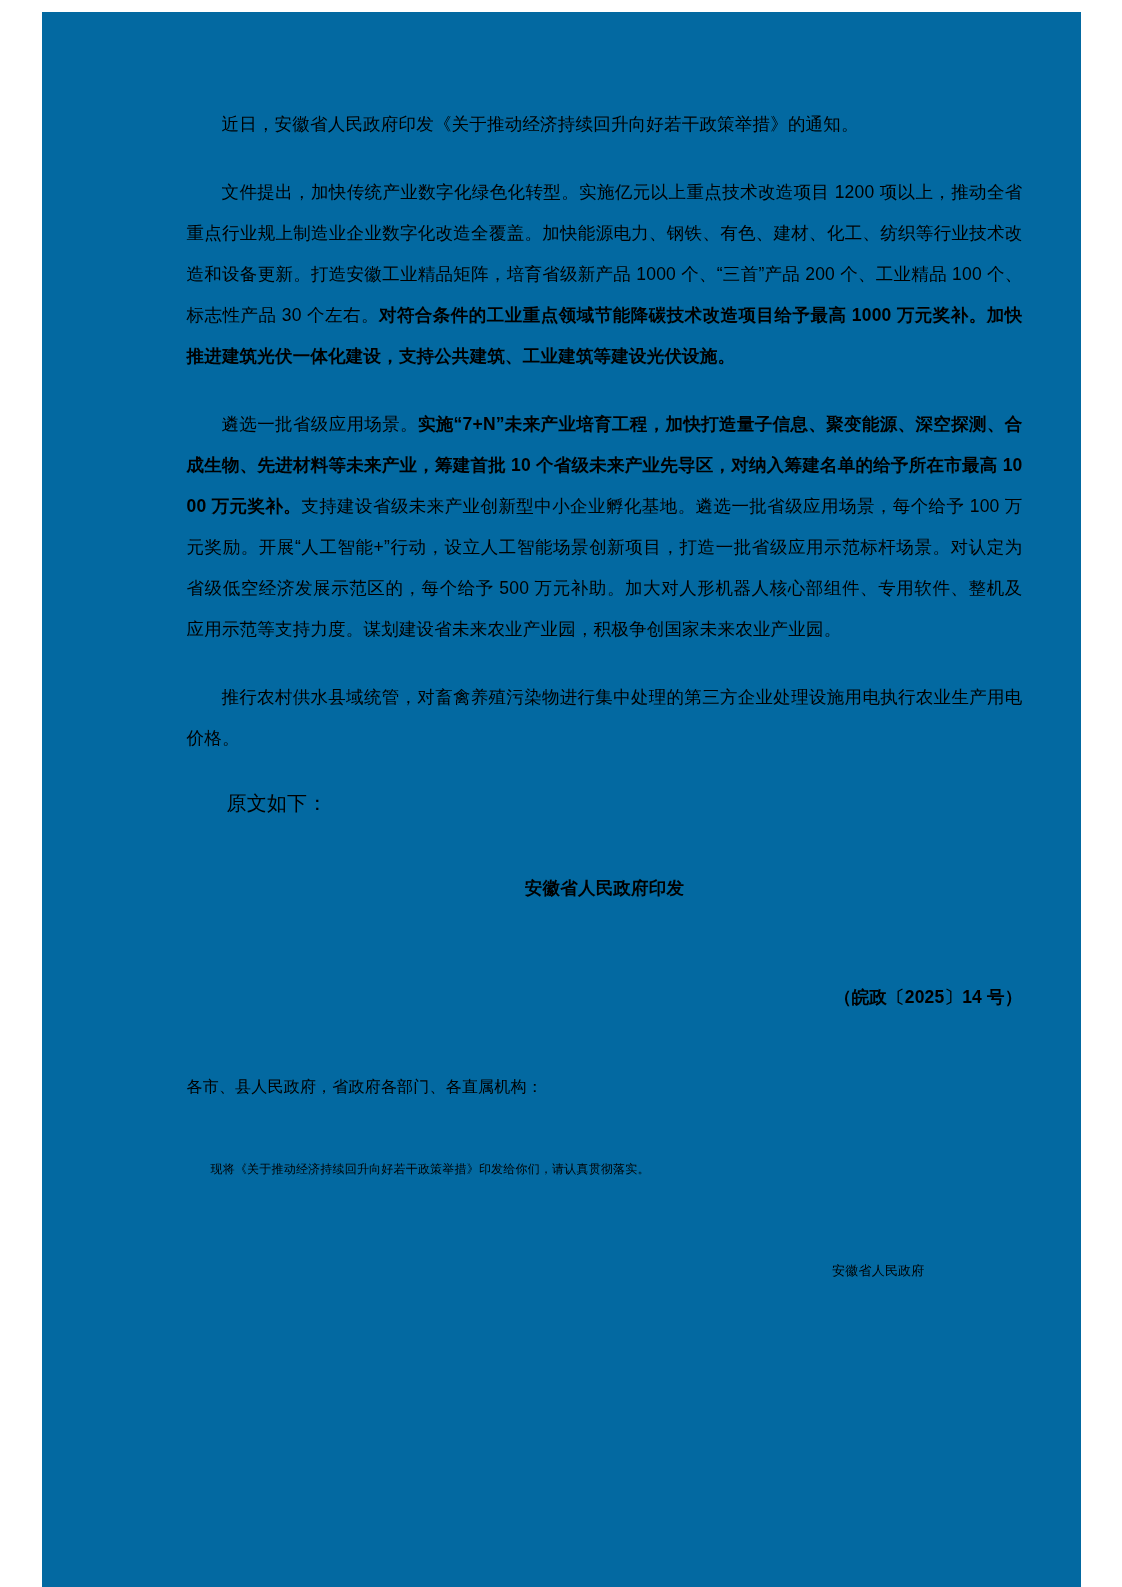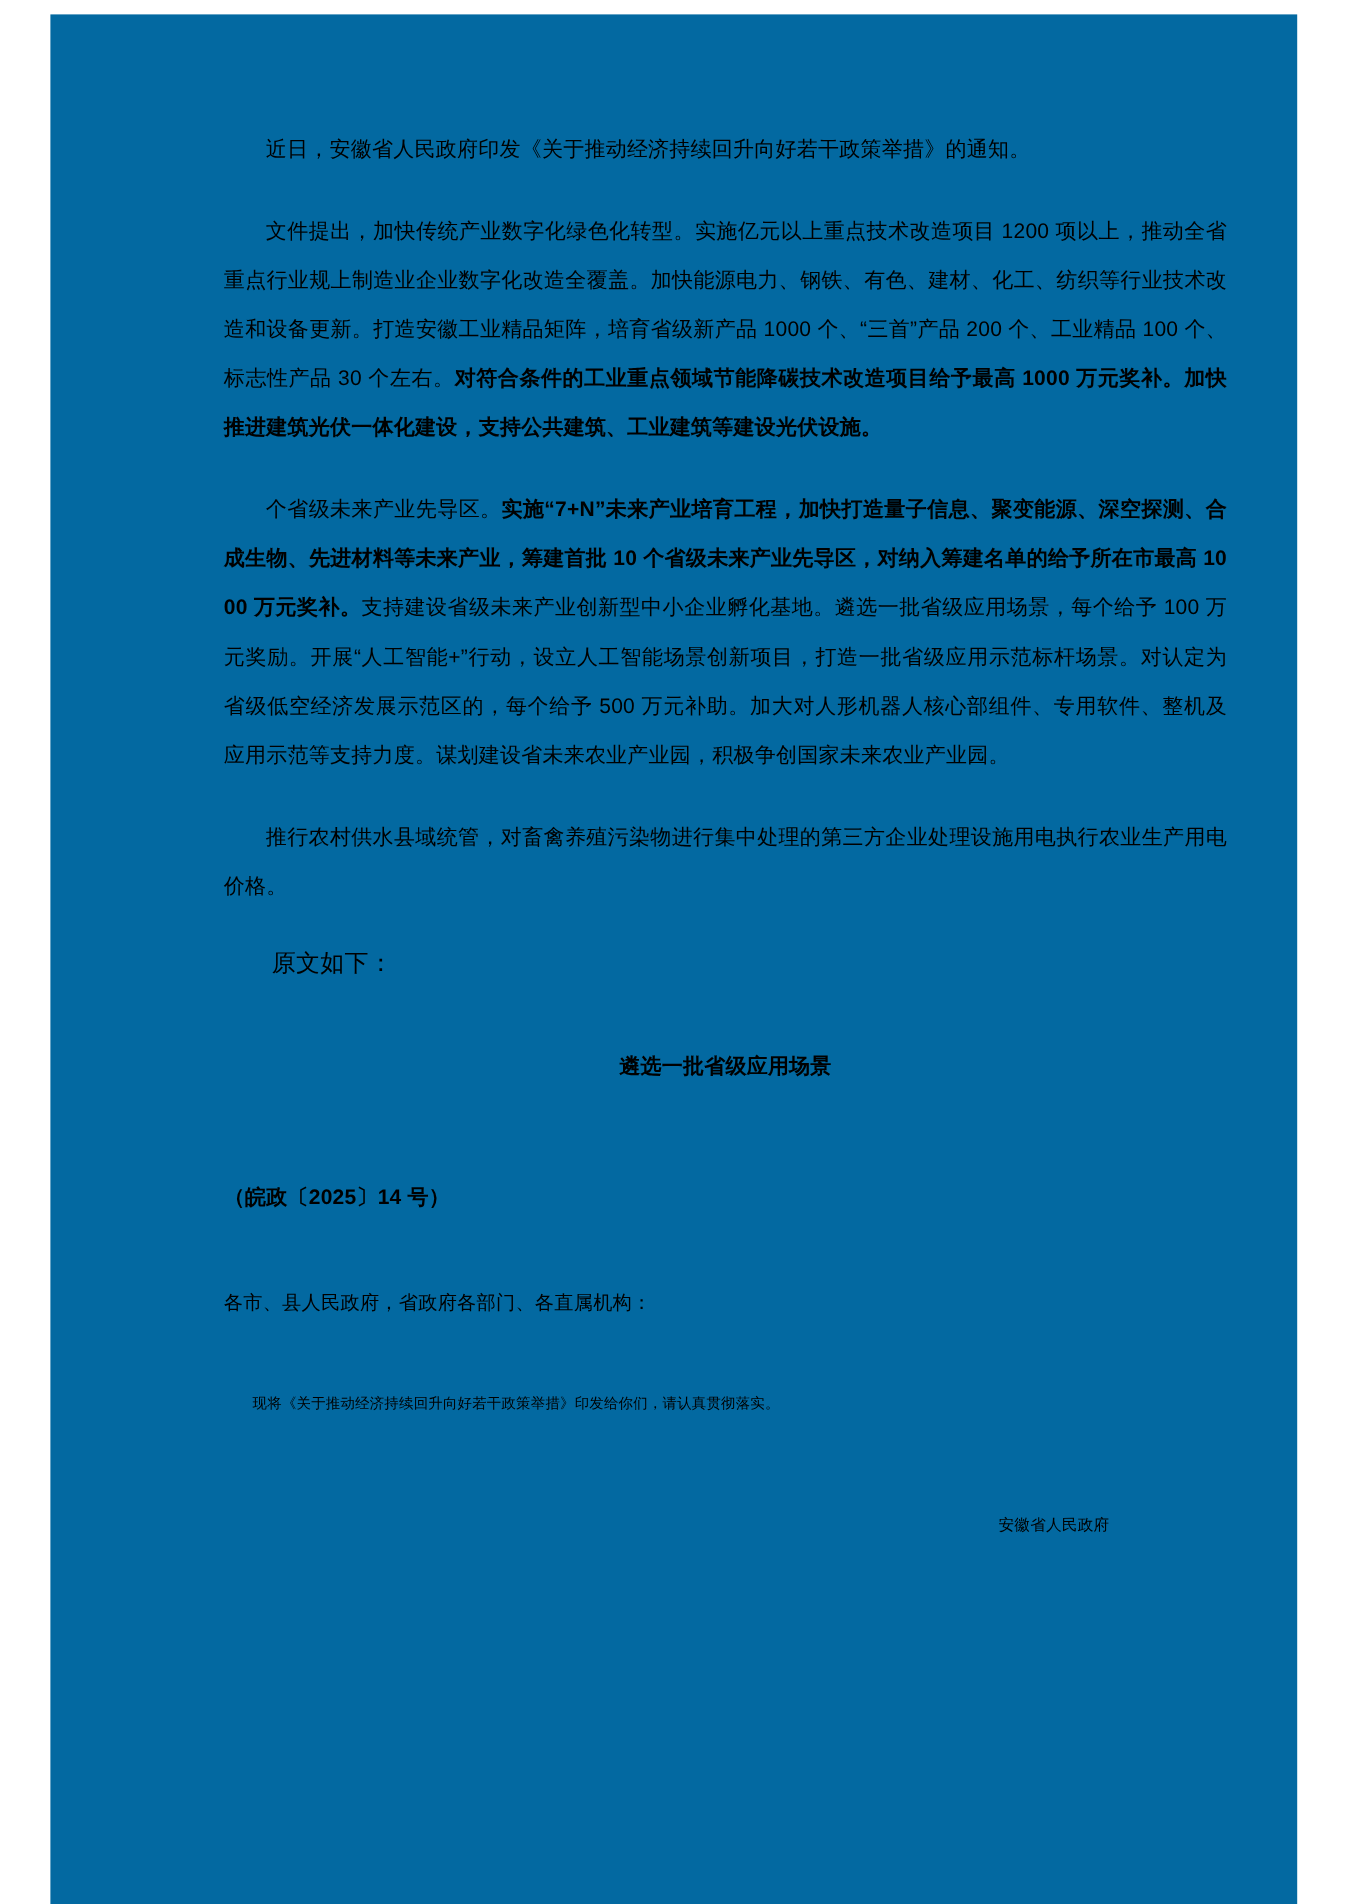--- a/index.html
+++ b/index.html
@@ -57,21 +57,21 @@
     letter-spacing: 0.2px;
   }
   .title-block {
     margin: 44px 0 0 0;
   }
   .title-gap {
     height: 28px;
   }
   .docnum {
     margin: 40px 0 0 0;
-    text-align: left;
+    text-align: right;
     font-size: 17.5px;
     line-height: 41px;
     font-weight: bold;
     letter-spacing: 0.2px;
   }
   .addressee {
     margin: 48px 0 0 0;
     font-size: 16px;
     line-height: 41px;
     text-indent: 0;
@@ -103,29 +103,29 @@
 </head>
 <body>
 
 <div class="page">
   <div class="content">
 
     <p class="para">近日，安徽省人民政府印发《关于推动经济持续回升向好若干政策举措》的通知。</p>
 
     <p class="para"><span>文件提出，加快传统产业数字化绿色化转型。实施亿元以上重点技术改造项目 1200 项以上，推动全省重点行业规上制造业企业数字化改造全覆盖。加快能源电力、钢铁、有色、建材、化工、纺织等行业技术改造和设备更新。打造安徽工业精品矩阵，培育省级新产品 1000 个、“三首”产品 200 个、工业精品 100 个、标志性产品 30 个左右。</span><b class="em">对符合条件的工业重点领域节能降碳技术改造项目给予最高 1000 万元奖补。加快推进建筑光伏一体化建设，支持公共建筑、工业建筑等建设光伏设施。</b></p>
 
-    <p class="para"><span>个省级未来产业先导区。</span><b class="em">实施“7+N”未来产业培育工程，加快打造量子信息、聚变能源、深空探测、合成生物、先进材料等未来产业，筹建首批 10 个省级未来产业先导区，对纳入筹建名单的给予所在市最高 1000 万元奖补。</b><span>支持建设省级未来产业创新型中小企业孵化基地。遴选一批省级应用场景，每个给予 100 万元奖励。开展“人工智能+”行动，设立人工智能场景创新项目，打造一批省级应用示范标杆场景。对认定为省级低空经济发展示范区的，每个给予 500 万元补助。加大对人形机器人核心部组件、专用软件、整机及应用示范等支持力度。谋划建设省未来农业产业园，积极争创国家未来农业产业园。</span></p>
+    <p class="para"><span>遴选一批省级应用场景。</span><b class="em">实施“7+N”未来产业培育工程，加快打造量子信息、聚变能源、深空探测、合成生物、先进材料等未来产业，筹建首批 10 个省级未来产业先导区，对纳入筹建名单的给予所在市最高 1000 万元奖补。</b><span>支持建设省级未来产业创新型中小企业孵化基地。遴选一批省级应用场景，每个给予 100 万元奖励。开展“人工智能+”行动，设立人工智能场景创新项目，打造一批省级应用示范标杆场景。对认定为省级低空经济发展示范区的，每个给予 500 万元补助。加大对人形机器人核心部组件、专用软件、整机及应用示范等支持力度。谋划建设省未来农业产业园，积极争创国家未来农业产业园。</span></p>
 
 
     <p class="para tight"><span>推行农村供水县域统管，对畜禽养殖污染物进行集中处理的第三方企业处理设施用电执行农业生产用电价格。</span></p>
 
     <p class="spacer-lead">原文如下：</p>
 
     <div class="title-block">
-      <p class="center-line">遴选一批省级应用场景</p>
+      <p class="center-line">安徽省人民政府印发</p>
       <div class="title-gap"></div>
     </div>
 
     <p class="docnum">（皖政〔2025〕14 号）</p>
 
     <p class="addressee">各市、县人民政府，省政府各部门、各直属机构：</p>
 
     <p class="body-line">现将《关于推动经济持续回升向好若干政策举措》印发给你们，请认真贯彻落实。</p>
 
     <p class="signature">安徽省人民政府</p>

